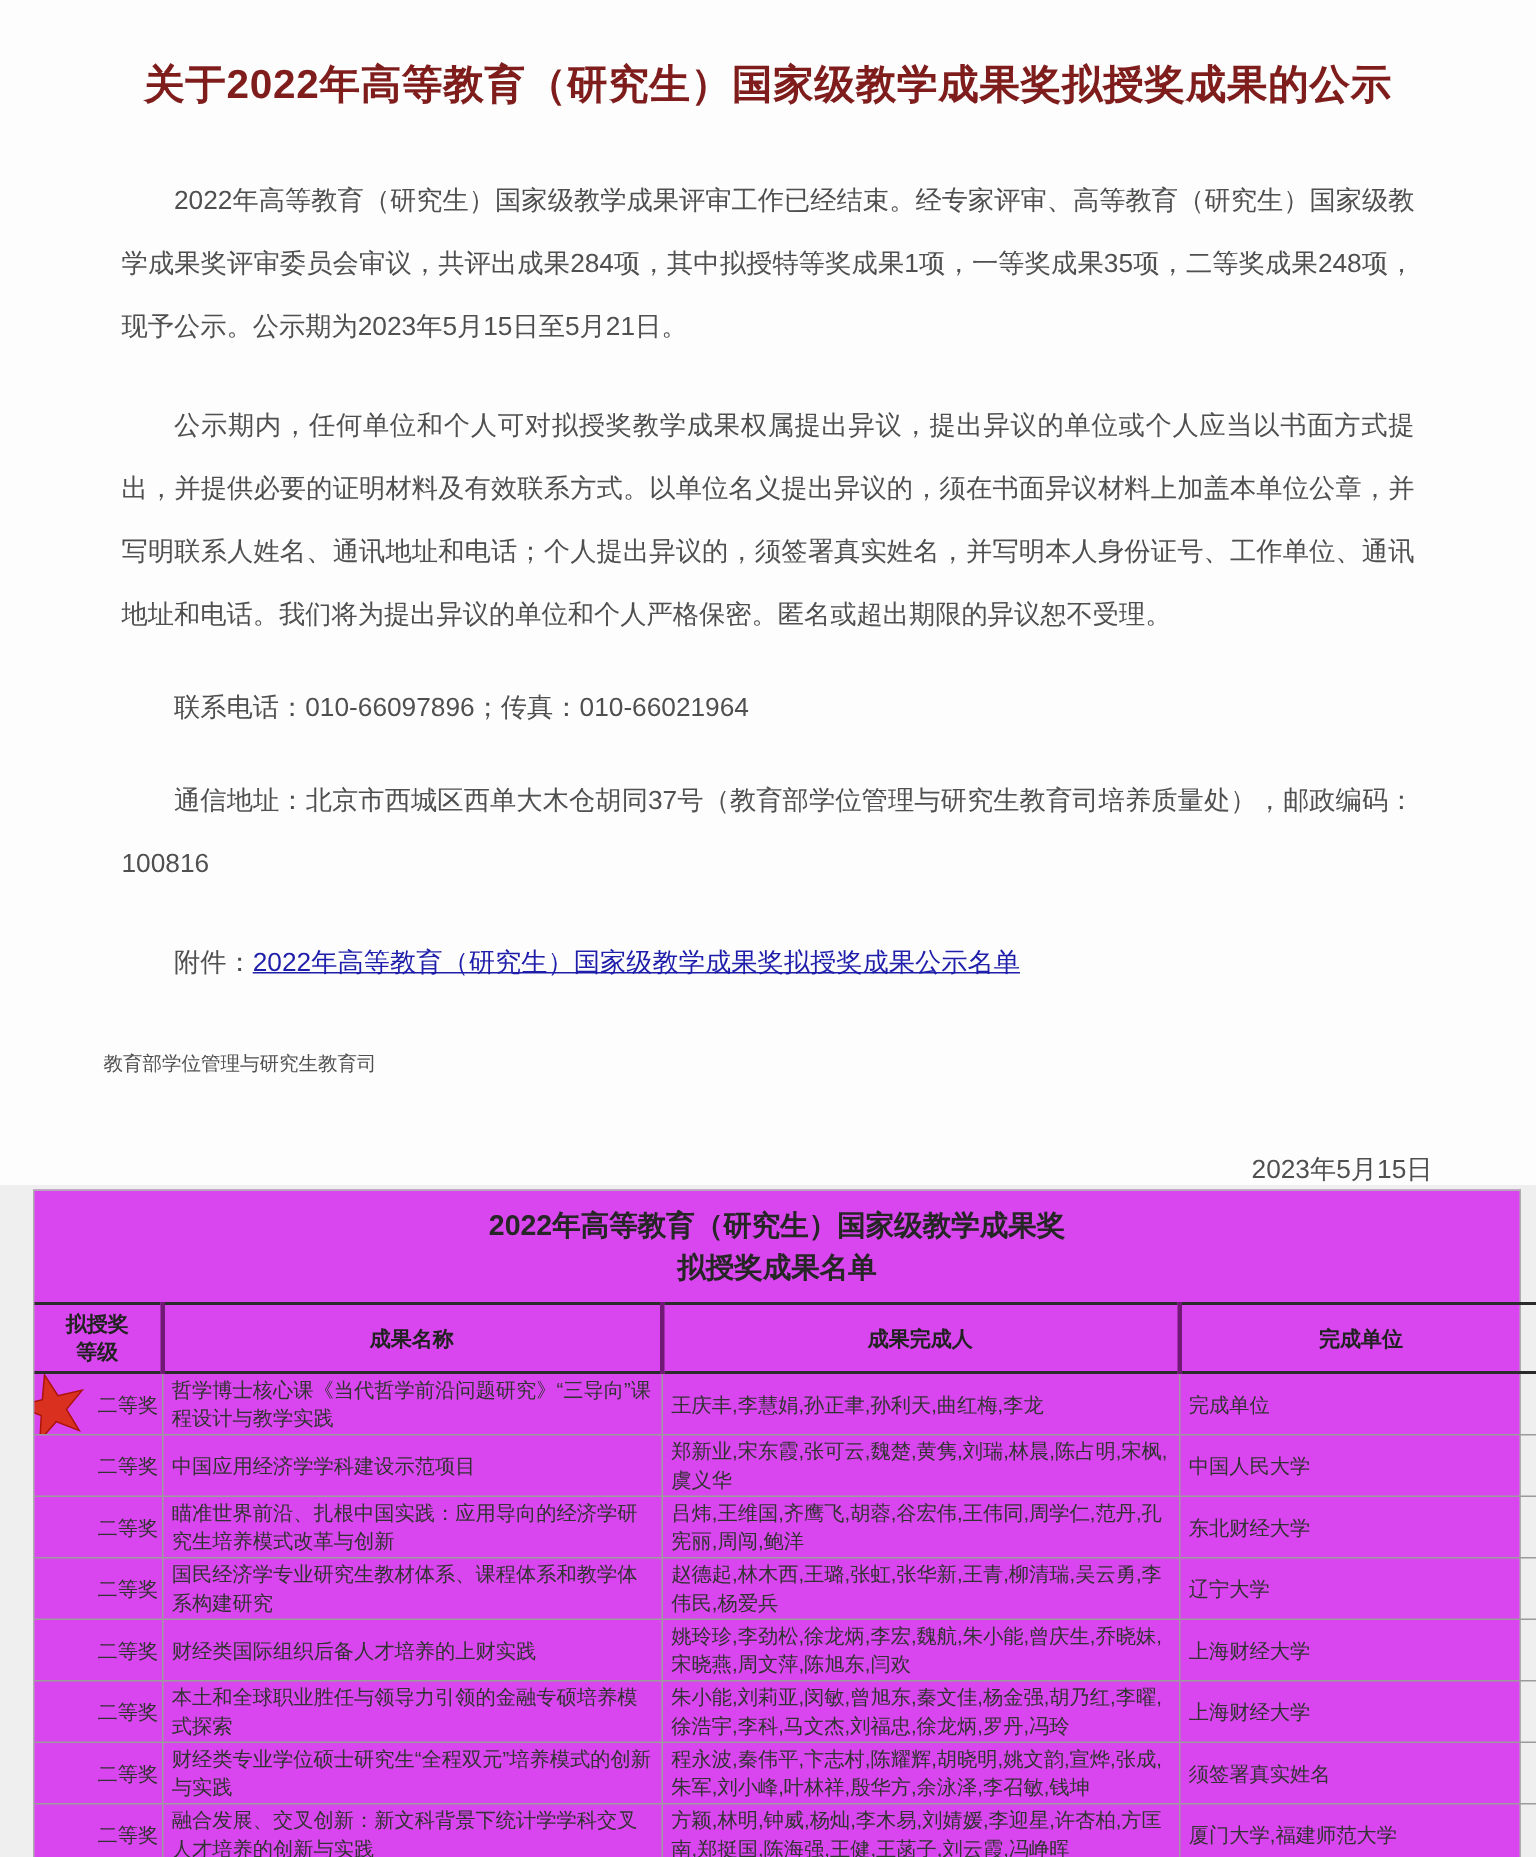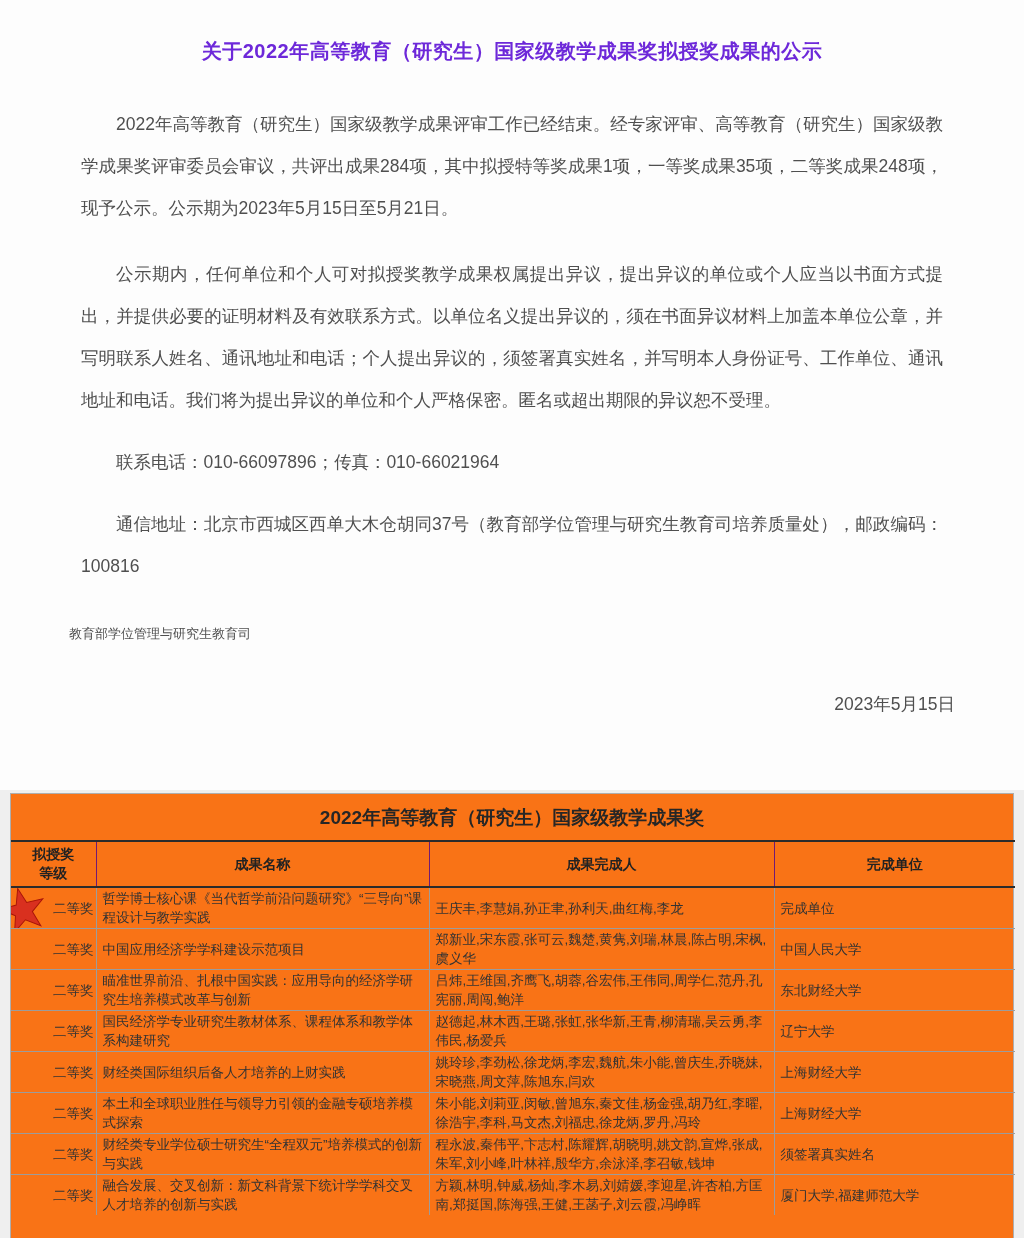--- a/index.html
+++ b/index.html
@@ -9,23 +9,23 @@
     height: 1238px;
     background: #fdfdfd;
     overflow: hidden;
     font-family: "Liberation Sans", "DejaVu Sans", sans-serif;
     color: #4f4f4f;
   }
   .doc { padding: 0 69px; }
   .doc-title {
     margin: 38px 0 0 0;
     text-align: center;
-    font-size: 20px;
+    font-size: 27px;
     font-weight: bold;
-    color: #6d28d9;
+    color: #7f1d1d;
     letter-spacing: 0.5px;
   }
   .body-para {
     margin: 12px;
     font-size: 17.5px;
     line-height: 42px;
     text-indent: 2em;
     text-align: justify;
   }
   .p1 { margin-top: 38px; }
@@ -52,25 +52,26 @@
   }
   
   .table-section {
     position: absolute;
     top: 790px; left: 0; right: 0; bottom: 0;
     background: #efefef;
     padding: 3px 10px 0 10px;
     box-sizing: border-box;
   }
   .award-table-wrap {
-    background: #f97316;
+    background: #d946ef;
     border: 1px solid #aeaeae;
     border-bottom: none;
     height: 100%;
     box-sizing: border-box;
+    margin-left: 12px;
   }
   .table-title { padding: 10px 0 8px; }
   .table-title-line {
     text-align: center;
     font-size: 19px;
     font-weight: bold;
     color: #262626;
     line-height: 28px;
   }
   table.award-table {
@@ -80,21 +81,21 @@
     font-size: 13.5px;
     color: #333333;
   }
   col.c-grade { width: 85px; }
   col.c-achv  { width: 333px; }
   col.c-people{ width: 345px; }
   col.c-unit  { width: 241px; }
   .award-table th {
     border-top: 2px solid #2b2b2b;
     border-bottom: 2px solid #2b2b2b;
-    border-left: 1px solid #701a75;
+    border-left: 3px solid #701a75;
     font-size: 14px;
     font-weight: bold;
     color: #222;
     text-align: center;
     padding: 3px 2px;
     line-height: 19px;
     height: 44px;
     box-sizing: border-box;
   }
   .award-table th:first-child { border-left: none; }
@@ -131,30 +132,32 @@
     <h1 class="doc-title">关于2022年高等教育（研究生）国家级教学成果奖拟授奖成果的公示</h1>
 
     <p class="body-para p1">2022年高等教育（研究生）国家级教学成果评审工作已经结束。经专家评审、高等教育（研究生）国家级教学成果奖评审委员会审议，共评出成果284项，其中拟授特等奖成果1项，一等奖成果35项，二等奖成果248项，现予公示。公示期为2023年5月15日至5月21日。</p>
 
     <p class="body-para p2">公示期内，任何单位和个人可对拟授奖教学成果权属提出异议，提出异议的单位或个人应当以书面方式提出，并提供必要的证明材料及有效联系方式。以单位名义提出异议的，须在书面异议材料上加盖本单位公章，并写明联系人姓名、通讯地址和电话；个人提出异议的，须签署真实姓名，并写明本人身份证号、工作单位、通讯地址和电话。我们将为提出异议的单位和个人严格保密。匿名或超出期限的异议恕不受理。</p>
 
     <p class="body-para contact-line">联系电话：010-66097896；传真：010-66021964</p>
 
     <p class="body-para address-line">通信地址：北京市西城区西单大木仓胡同37号（教育部学位管理与研究生教育司培养质量处），邮政编码：100816</p>
 
+    <p class="body-para attachment-line"><span>附件：</span><a class="attachment-link">2022年高等教育（研究生）国家级教学成果奖拟授奖成果公示名单</a></p>
 
     <div class="sign-line">教育部学位管理与研究生教育司</div>
 
     <div class="date-line">2023年5月15日</div>
   </div>
 
   <div class="table-section">
     <div class="award-table-wrap">
       <div class="table-title">
         <div class="table-title-line">2022年高等教育（研究生）国家级教学成果奖</div>
+        <div class="table-title-line">拟授奖成果名单</div>
       </div>
       <table class="award-table">
         <colgroup>
           <col class="c-grade">
             <col class="c-achv">
             <col class="c-people">
             <col class="c-unit">
         </colgroup>
         <thead>
           <tr>

